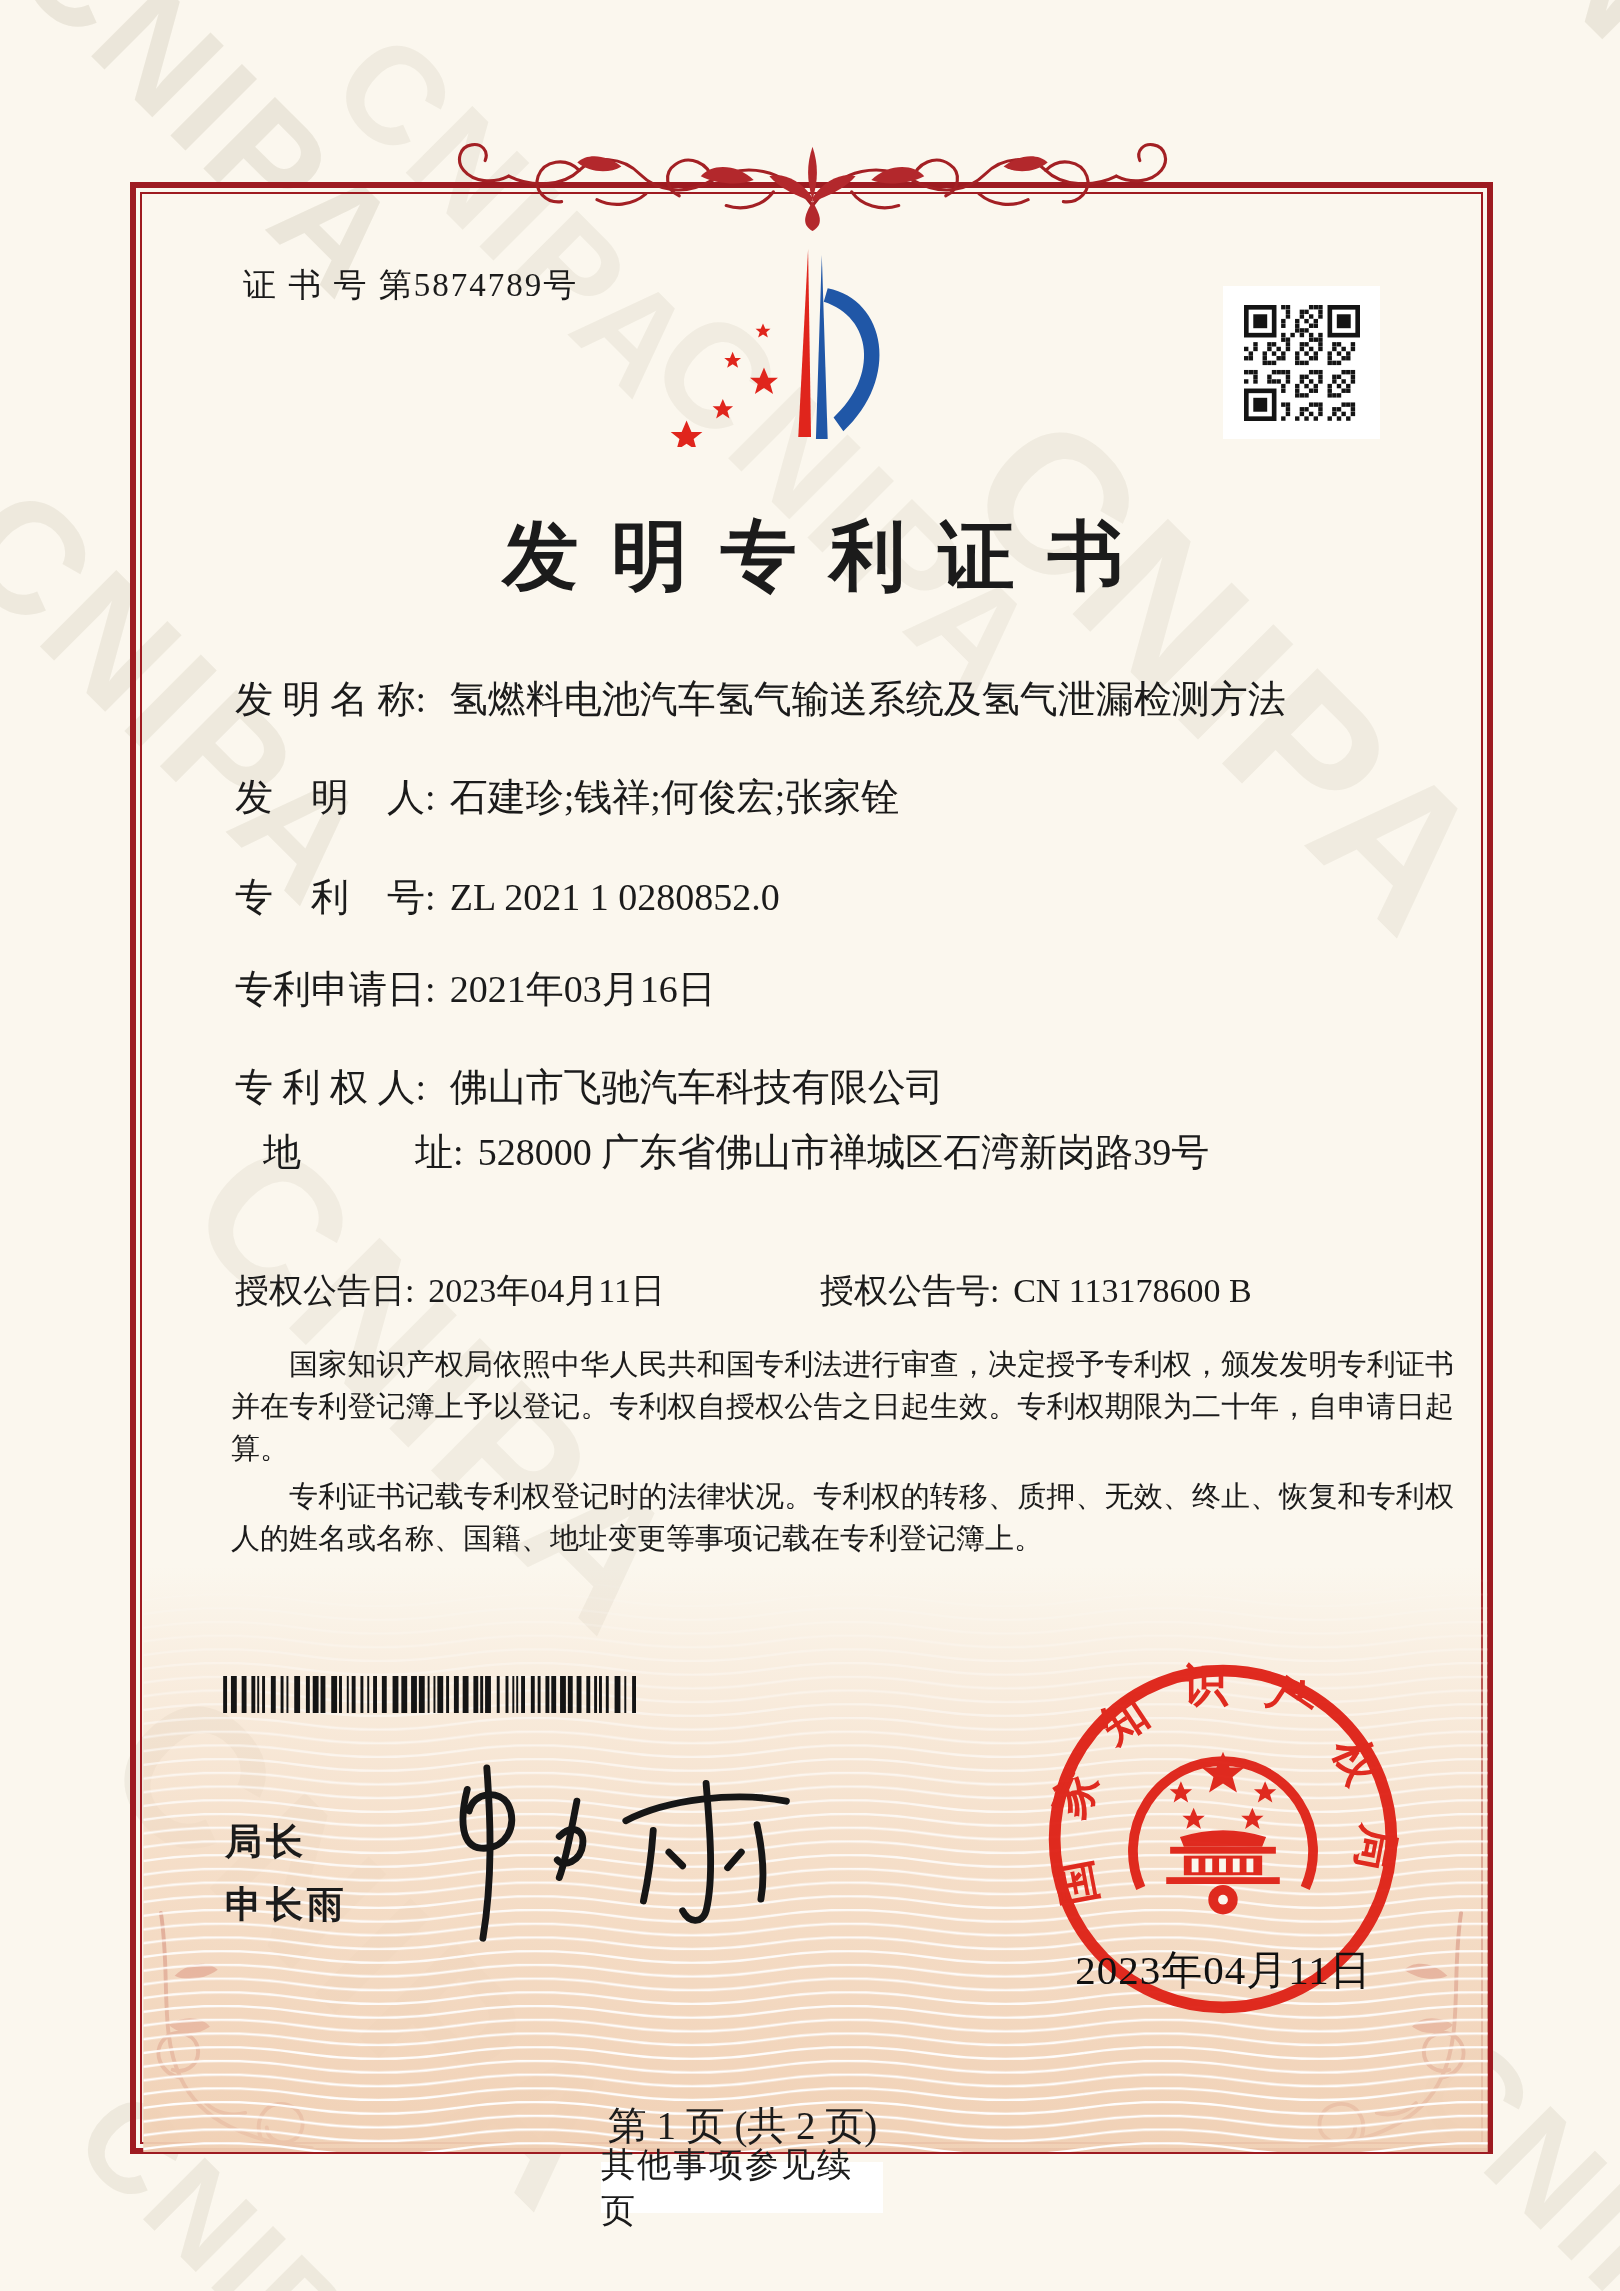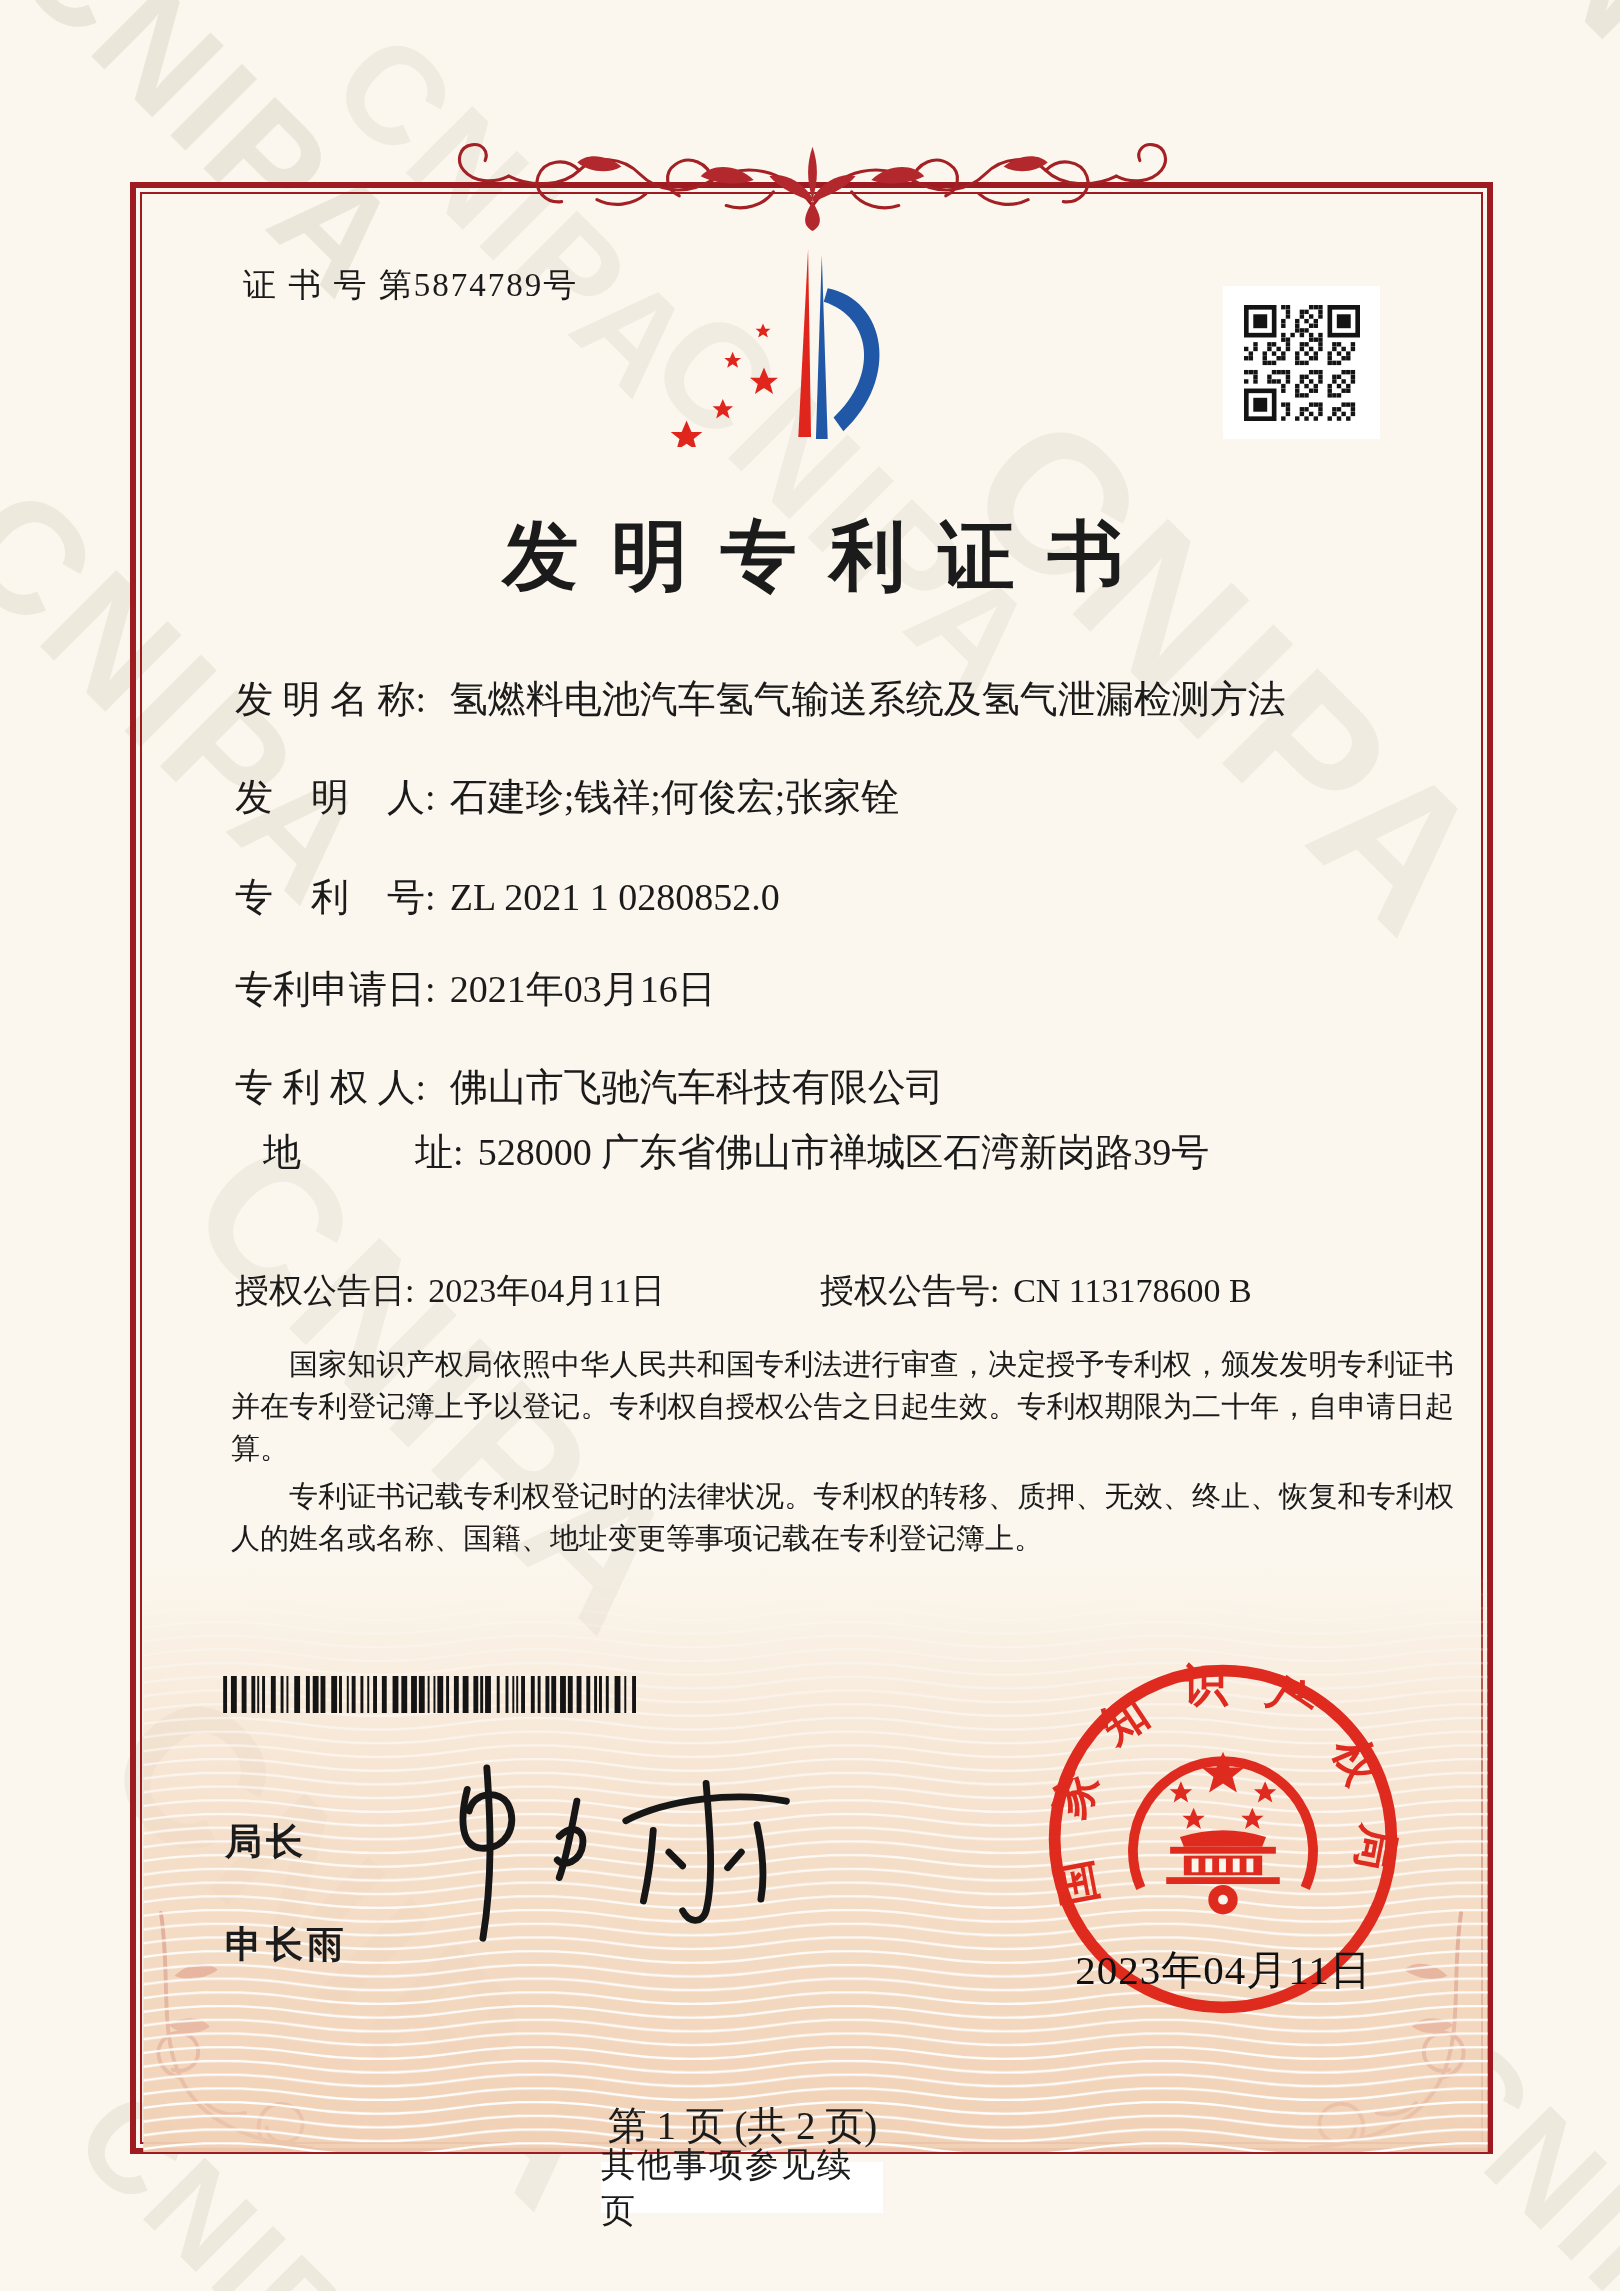--- a/index.html
+++ b/index.html
@@ -42,21 +42,21 @@
   .para{
     position:absolute;left:231px;width:1223px;font-size:29px;line-height:42px;
     text-indent:2em;text-align:justify;z-index:3;
   }
   #para1{top:1343px;} #para2{top:1475px;}
   #waves{left:143px;top:1566px;z-index:2;}
   #barcode-svg{left:222px;top:1676px;z-index:3;}
   #signer-title{left:225px;top:1817px;font-family:"Liberation Sans","DejaVu Sans",sans-serif;
     font-weight:700;font-size:37px;letter-spacing:3.9px;z-index:3;}
   #signer-name{left:225px;top:1880px;font-family:"Liberation Sans","DejaVu Sans",sans-serif;
-    font-weight:700;font-size:37px;letter-spacing:3.9px;z-index:3;margin-top:40px;}
+    font-weight:700;font-size:37px;letter-spacing:3.9px;z-index:3;}
   #autograph{left:412px;top:1762px;z-index:4;}
   #seal{left:1037px;top:1653px;z-index:3;opacity:.96;}
   #seal-date{left:1042px;top:1943px;width:363px;text-align:center;font-size:41px;
     color:#111;z-index:4;letter-spacing:1px;}
   #page-number{left:130px;top:2099px;width:1225px;text-align:center;font-size:39px;z-index:3;}
   #cont-box{
     left:601px;top:2162px;width:282px;height:51px;background:#ffffff;
     display:flex;align-items:center;justify-content:center;z-index:2;
   }
   #cont-box span{font-size:34px;letter-spacing:2px;}

